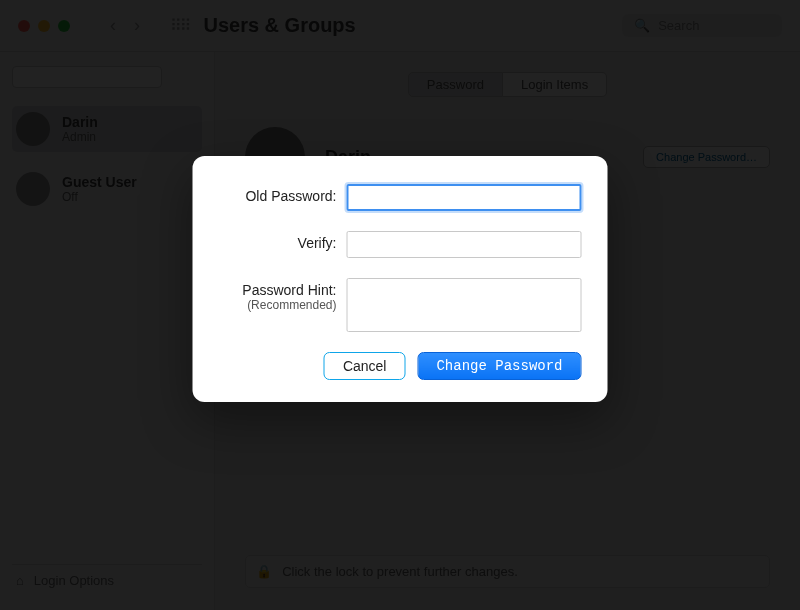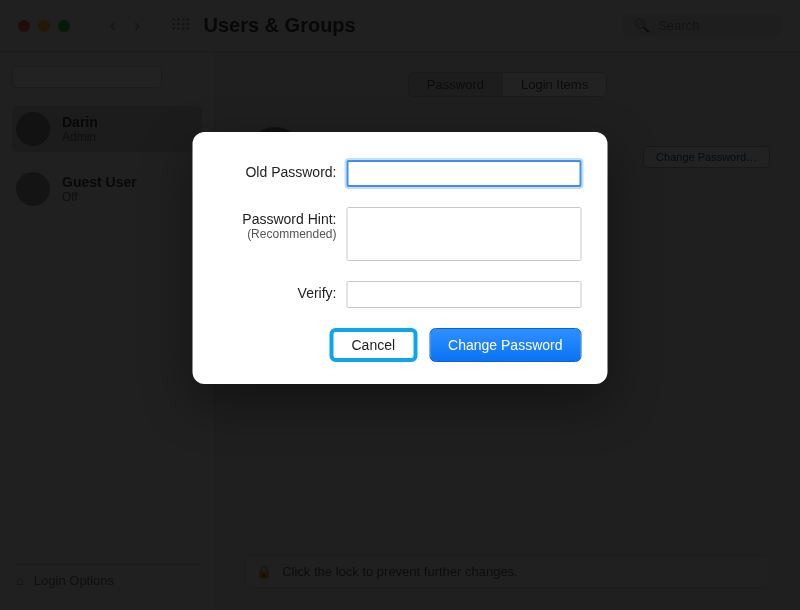--- a/index.html
+++ b/index.html
@@ -190,21 +190,21 @@
 
     
     .dim-overlay {
       position: absolute;
       inset: 0;
       background: rgba(0,0,0,0.62);
     }
     
     .modal {
       position: absolute;
-      top: 132px;
+      top: 156px;
       left: 50%;
       transform: translateX(-50%);
       width: 415px;
       background: #fff;
       border-radius: 12px;
       box-shadow: 0 18px 50px rgba(0,0,0,0.4);
       padding: 28px 26px 22px 26px;
     }
     .field-row {
       display: flex;
@@ -259,29 +259,30 @@
       margin-top: 10px;
     }
     .btn {
       padding: 5px 18px;
       font-size: 14px;
       border-radius: 6px;
       cursor: pointer;
     }
     .btn-secondary {
       background: #fff;
-      border: 4px solid #0ea5e9;
+      border: 1px solid #0ea5e9;
       color: #222;
     }
     .btn-primary {
       background: #0a7bff;
       background: linear-gradient(#2f8fff,#0a73f5);
       border: 1px solid #0862d8;
       color: #fff;
       font-weight: 500;
+      font-family: Liberation Mono, monospace;
     }
   </style>
 </head>
 <body>
 
 <div class="bg-window">
   <div class="titlebar">
     <div class="traffic-lights">
       <span class="tl-close"></span>
       <span class="tl-min"></span>
@@ -341,31 +342,31 @@
 <div class="dim-overlay"></div>
 
 <div class="modal">
   <div class="field-row">
     <div class="field-label">Old Password:</div>
     <div class="field-input-wrap">
       <input type="password" class="text-input focused" style="">
     </div>
   </div>
   <div class="field-row">
+    <div class="field-label">Verify:</div>
+    <div class="field-input-wrap">
+      <input type="password" class="text-input" style="">
+    </div>
+  </div>
+  <div class="field-row">
     <div class="field-label">
       <span>Password Hint:</span>
       <span class="sub">(Recommended)</span>
     </div>
     <div class="field-input-wrap">
       <textarea class="textarea-input" style=""></textarea>
     </div>
   </div>
-  <div class="field-row">
-    <div class="field-label">Verify:</div>
-    <div class="field-input-wrap">
-      <input type="password" class="text-input" style="">
-    </div>
-  </div>
   <div class="button-row">
     <button class="btn btn-secondary">Cancel</button>
     <button class="btn btn-primary">Change Password</button>
   </div>
 </div>
 
 </body></html>

